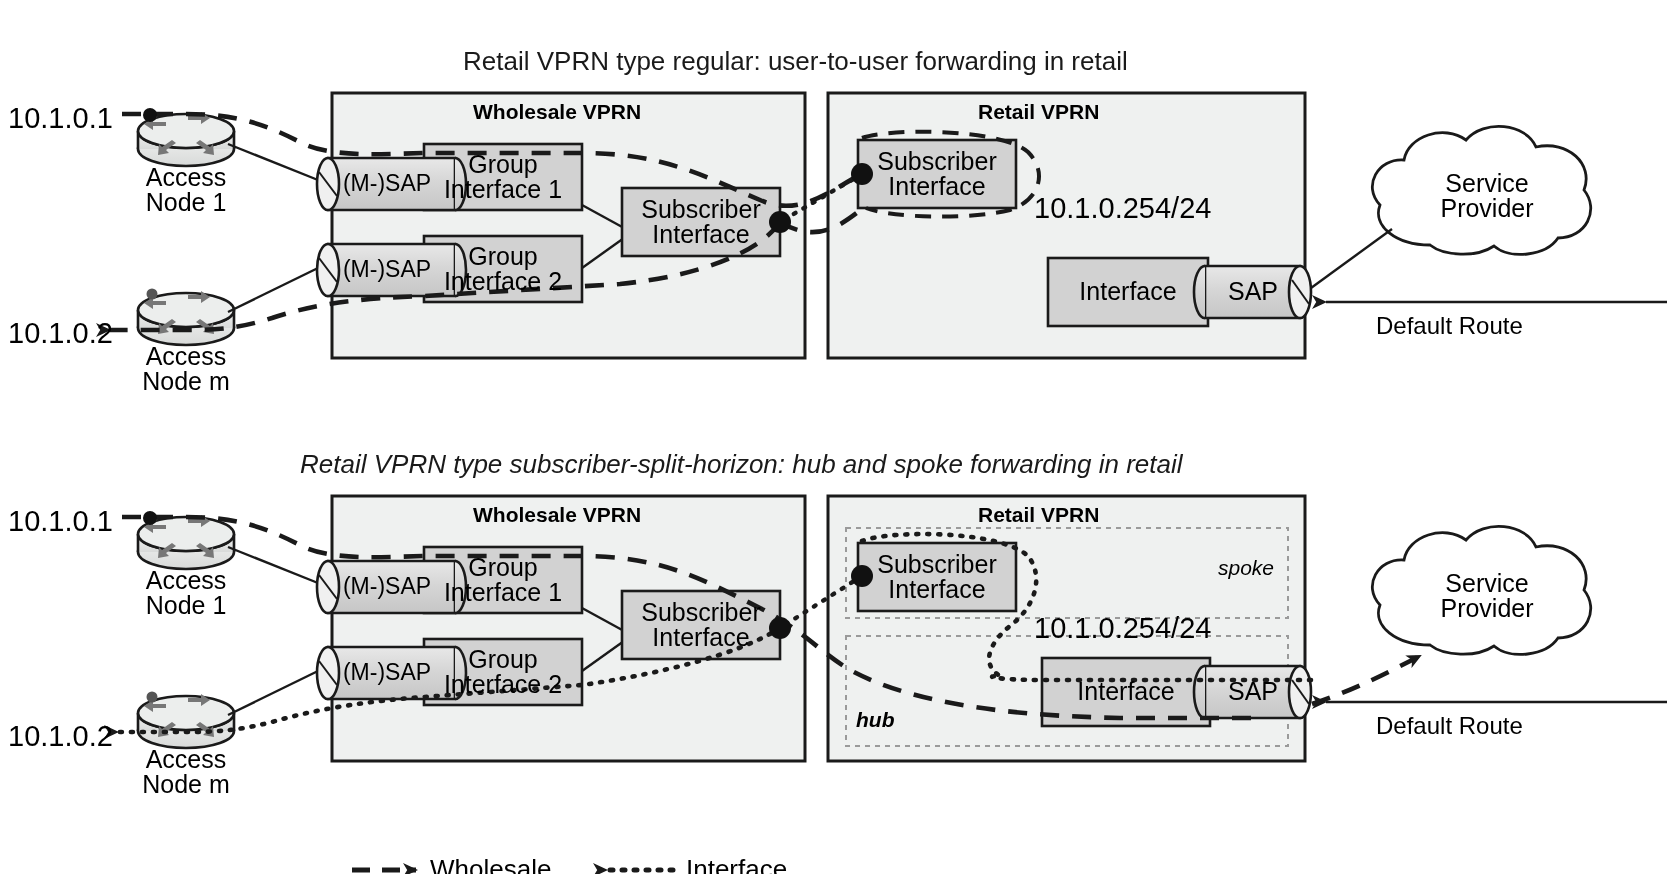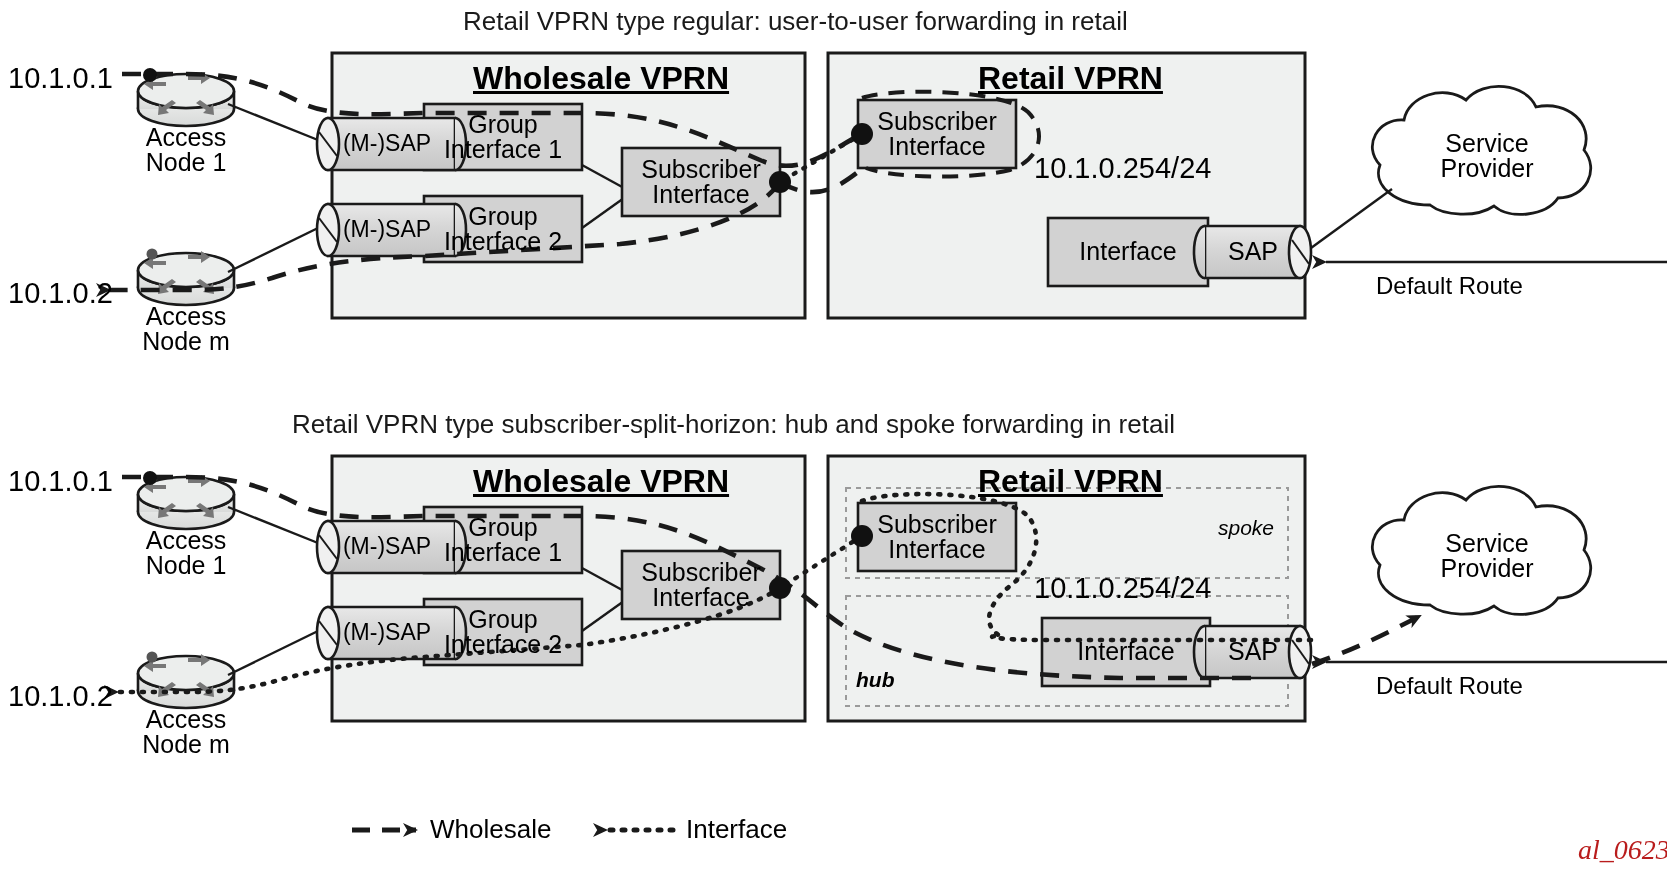--- a/index.html
+++ b/index.html
@@ -1,24 +1,24 @@
 <!DOCTYPE html>
 <html><head>
 <meta charset="utf-8">
 <style>
   html,body{margin:0;padding:0;background:#ffffff;}
   body{width:1667px;height:874px;position:relative;overflow:hidden;
        font-family:"Liberation Sans","DejaVu Sans",sans-serif;color:#000;}
-  .stage{position:absolute;inset:0;}
+  .stage{position:absolute;inset:0;margin-top:40px;}
   svg.layer{position:absolute;left:0;top:0;width:1667px;height:874px;}
   .ttl{position:absolute;font-size:26px;color:#1a1a1a;white-space:nowrap;}
   .lbl{position:absolute;white-space:nowrap;}
   .boxlabel{position:absolute;display:flex;align-items:center;justify-content:center;
             text-align:center;line-height:1.02;font-size:25px;white-space:pre-line;}
-  .hdr{position:absolute;font-weight:bold;font-size:32px;white-space:nowrap;text-decoration:underline;}
+  .hdr{position:absolute;font-weight:bold;font-size:21px;white-space:nowrap;}
   .ip{position:absolute;font-size:29px;white-space:nowrap;}
   .small-it{position:absolute;font-style:italic;font-size:21px;white-space:nowrap;}
   .legtxt{position:absolute;font-size:26px;white-space:nowrap;}
   .wm{position:absolute;font-family:"Liberation Serif","DejaVu Serif",serif;
       font-style:italic;font-size:28px;color:#b91c1c;white-space:nowrap;}
 </style>
 </head>
 <body>
 
 <div class="stage">
@@ -249,21 +249,21 @@
 
   <div class="ip" style="left:1034px;top:152px;">10.1.0.254/24</div>
 
   <div class="boxlabel" style="left:1048px;top:218px;width:160px;height:68px;">Interface</div>
   <div class="boxlabel" style="left:1208px;top:226px;width:90px;height:52px;">SAP</div>
 
   <div class="boxlabel" style="left:1402px;top:120px;width:170px;height:72px;">Service
 Provider</div>
   <div class="lbl" style="left:1376px;top:272px;font-size:24px;">Default Route</div>
 
-  <div class="ttl" style="left:292px;top:409px;">Retail VPRN type subscriber-split-horizon: hub and spoke forwarding in retail</div>
+  <div class="ttl" style="left:300px;top:409px;font-style:italic;">Retail VPRN type subscriber-split-horizon: hub and spoke forwarding in retail</div>
 
   <div class="hdr" style="left:473px;top:463px;">Wholesale VPRN</div>
   <div class="hdr" style="left:978px;top:463px;">Retail VPRN</div>
 
   <div class="ip" style="left:8px;top:465px;">10.1.0.1</div>
   <div class="boxlabel" style="left:110px;top:519px;width:152px;height:68px;">Access
 Node 1</div>
 
   <div class="ip" style="left:8px;top:680px;">10.1.0.2</div>
   <div class="boxlabel" style="left:110px;top:698px;width:152px;height:68px;">Access

